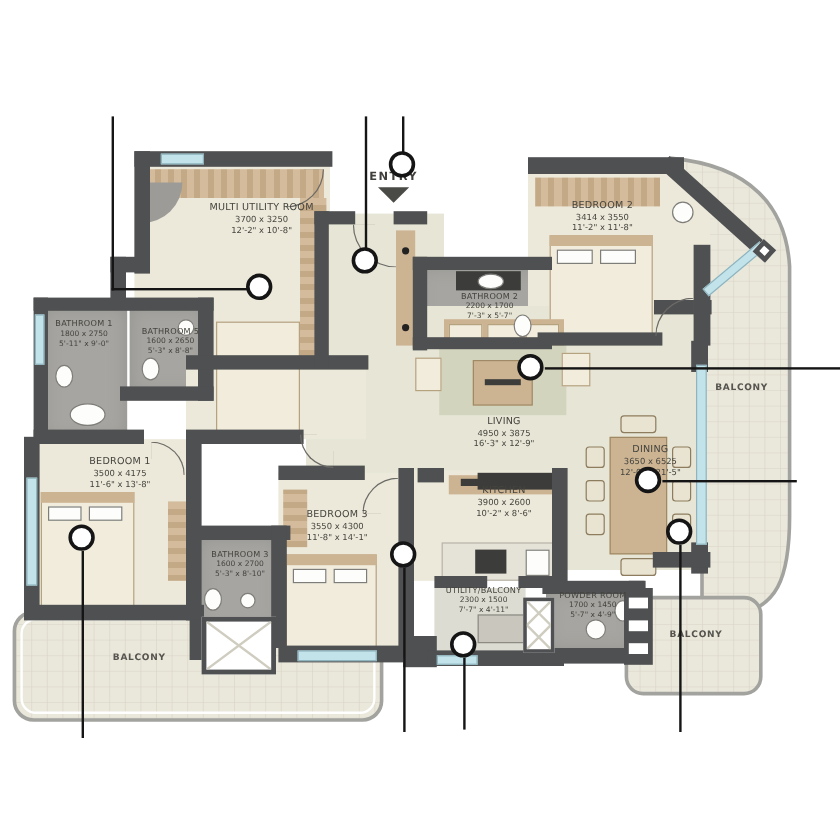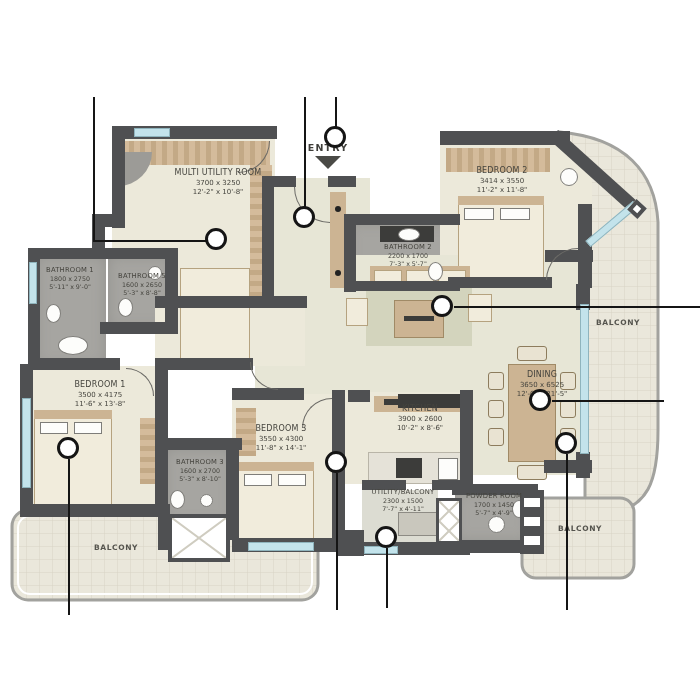--- a/index.html
+++ b/index.html
@@ -201,20 +201,25 @@
   </div>
   <div class="rlabel sm" style="left:162px;top:458px;width:76px;">
     <b>BATHROOM 3</b>
     <span>1600 x 2700</span>
     <span>5'-3" x 8'-10"</span>
   </div>
   <div class="rlabel" style="left:221px;top:424px;width:120px;">
     <b>BEDROOM 3</b>
     <span>3550 x 4300</span>
     <span>11'-8" x 14'-1"</span>
+  </div>
+  <div class="rlabel" style="left:360px;top:346px;width:120px;">
+    <b>LIVING</b>
+    <span>4950 x 3875</span>
+    <span>16'-3" x 12'-9"</span>
   </div>
   <div class="rlabel" style="left:365px;top:404px;width:110px;">
     <b>KITCHEN</b>
     <span>3900 x 2600</span>
     <span>10'-2" x 8'-6"</span>
   </div>
   <div class="rlabel" style="left:487px;top:326px;width:110px;margin-top:44px;">
     <b>DINING</b>
     <span>3650 x 6525</span>
     <span>12'-0" x 21'-5"</span>

